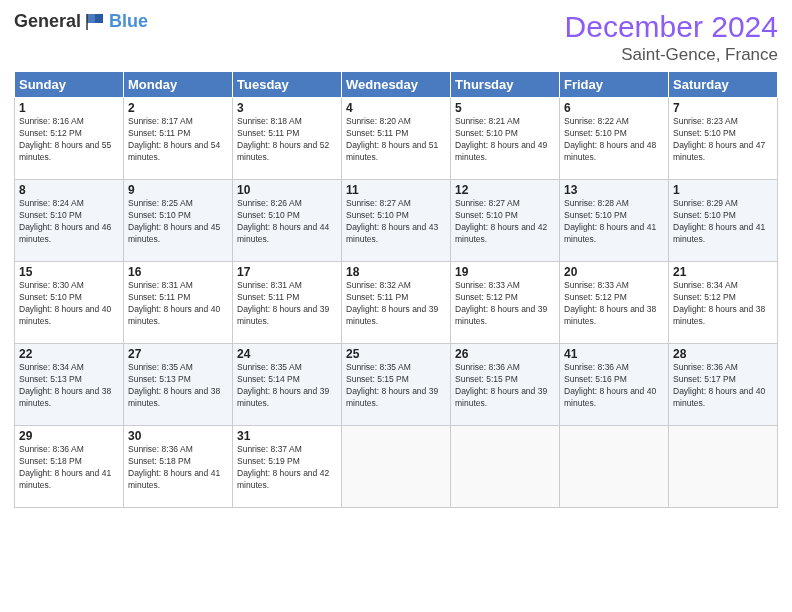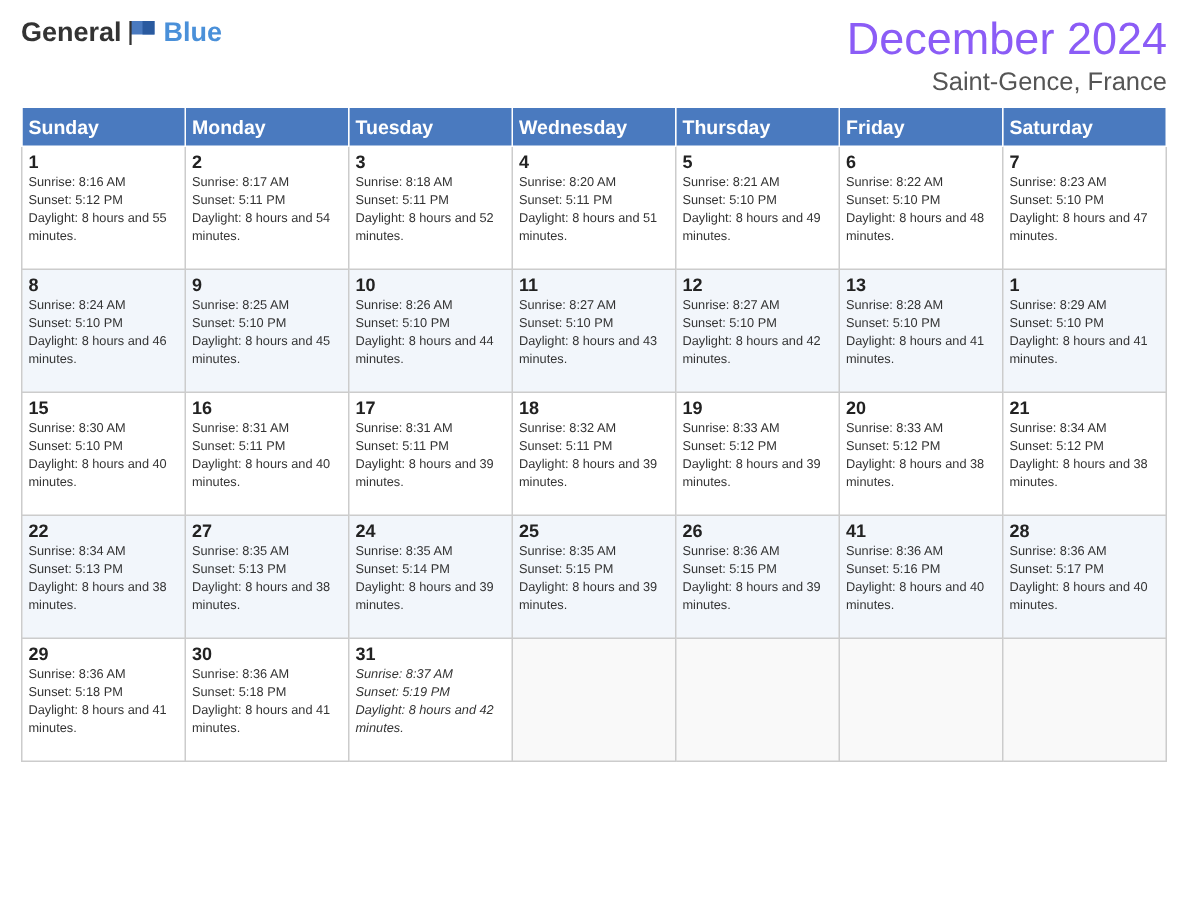--- a/index.html
+++ b/index.html
@@ -322,21 +322,21 @@
 Daylight: 8 hours and 41 minutes.</div>
           </td>
           <td>
             <span class="day-num">30</span>
             <div class="day-info" style="white-space: pre-line;">Sunrise: 8:36 AM
 Sunset: 5:18 PM
 Daylight: 8 hours and 41 minutes.</div>
           </td>
           <td>
             <span class="day-num">31</span>
-            <div class="day-info" style="white-space: pre-line; font-style: italic;">Sunrise: 8:37 AM
+            <div class="day-info" style="white-space: pre-line;">Sunrise: 8:37 AM
 Sunset: 5:19 PM
 Daylight: 8 hours and 42 minutes.</div>
           </td>
           <td class="empty-cell"></td>
           <td class="empty-cell"></td>
           <td class="empty-cell"></td>
           <td class="empty-cell"></td>
         </tr>
       </tbody>
   </table>

